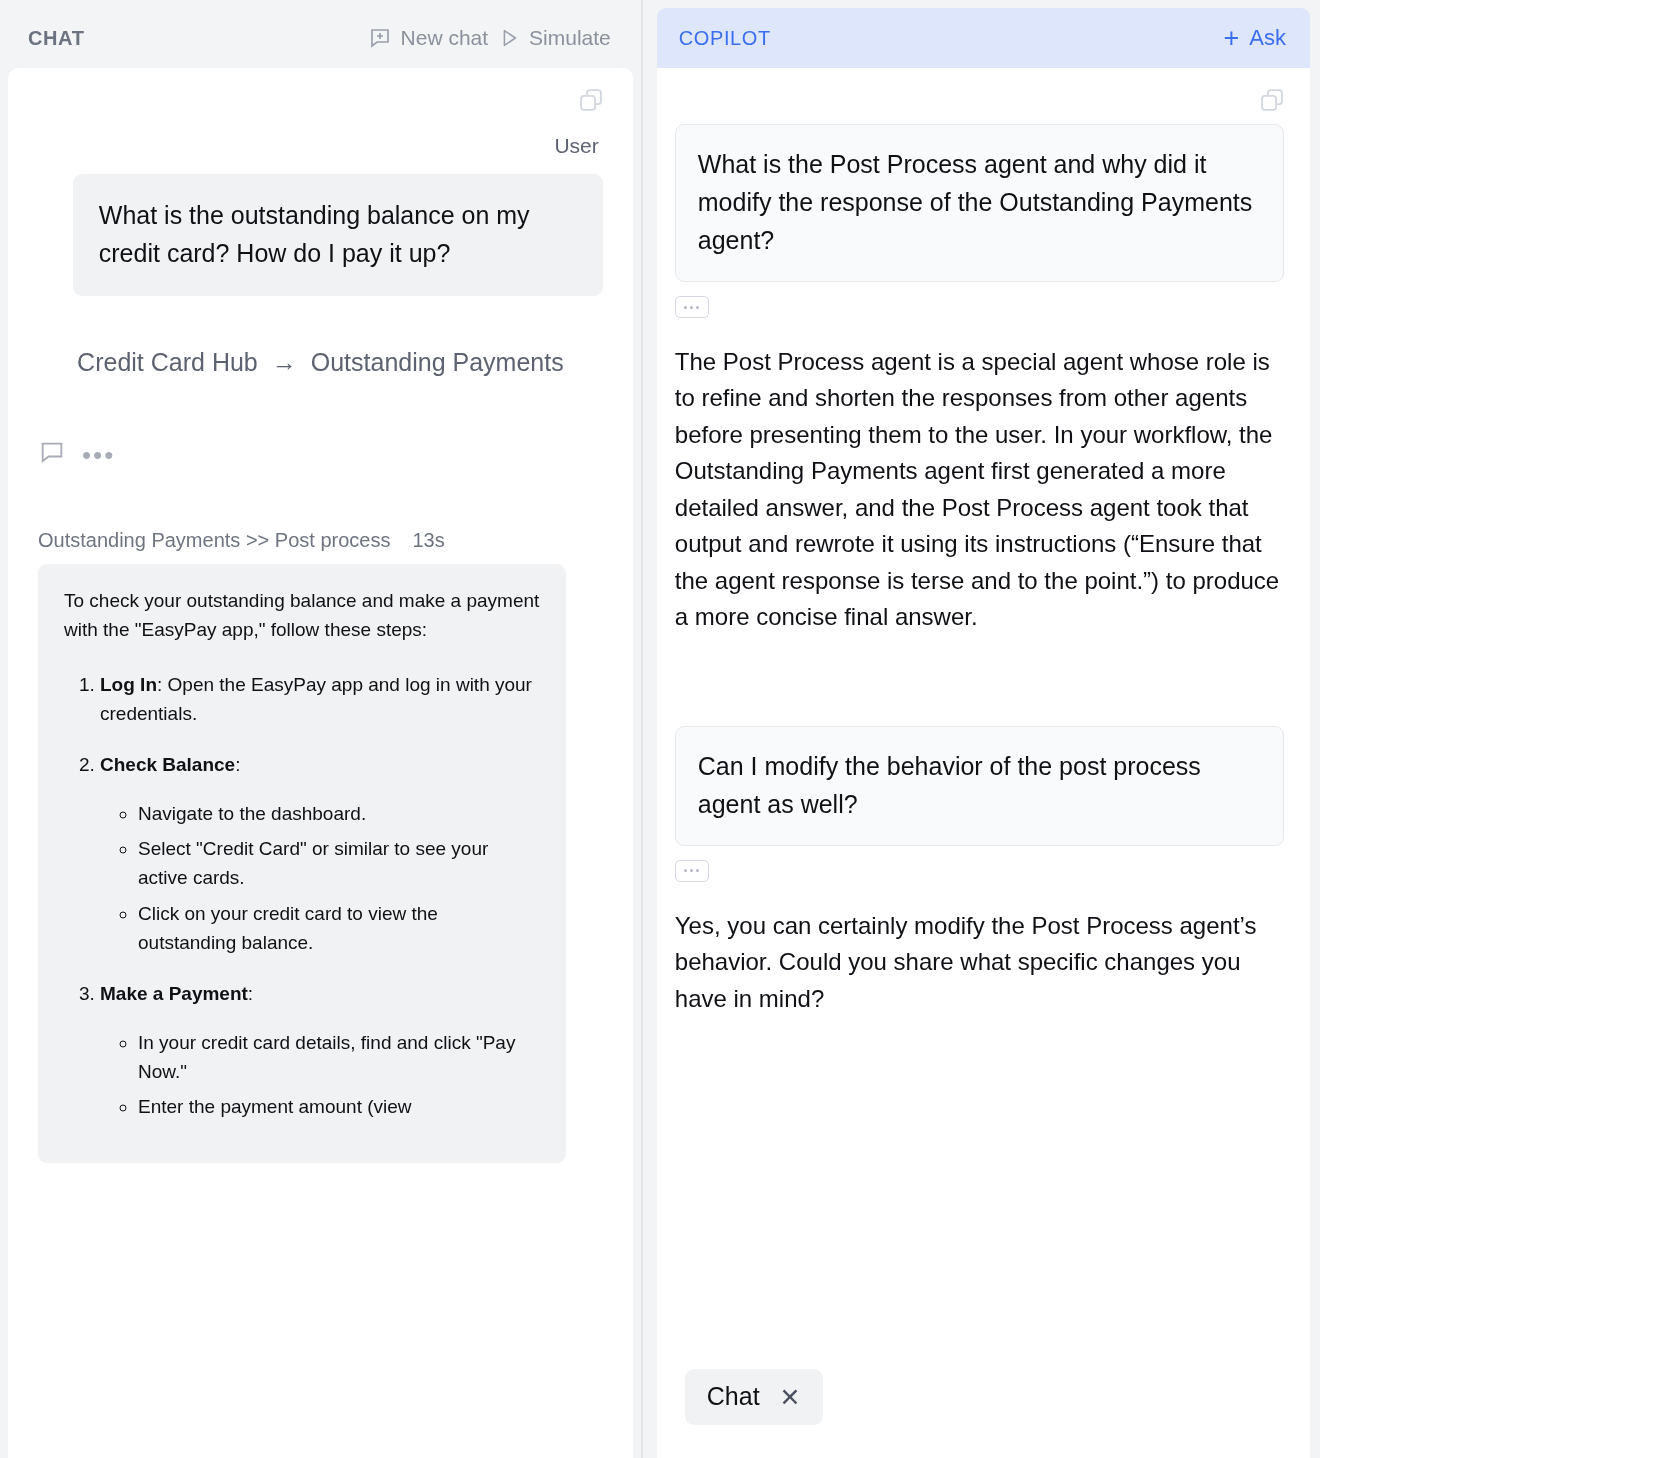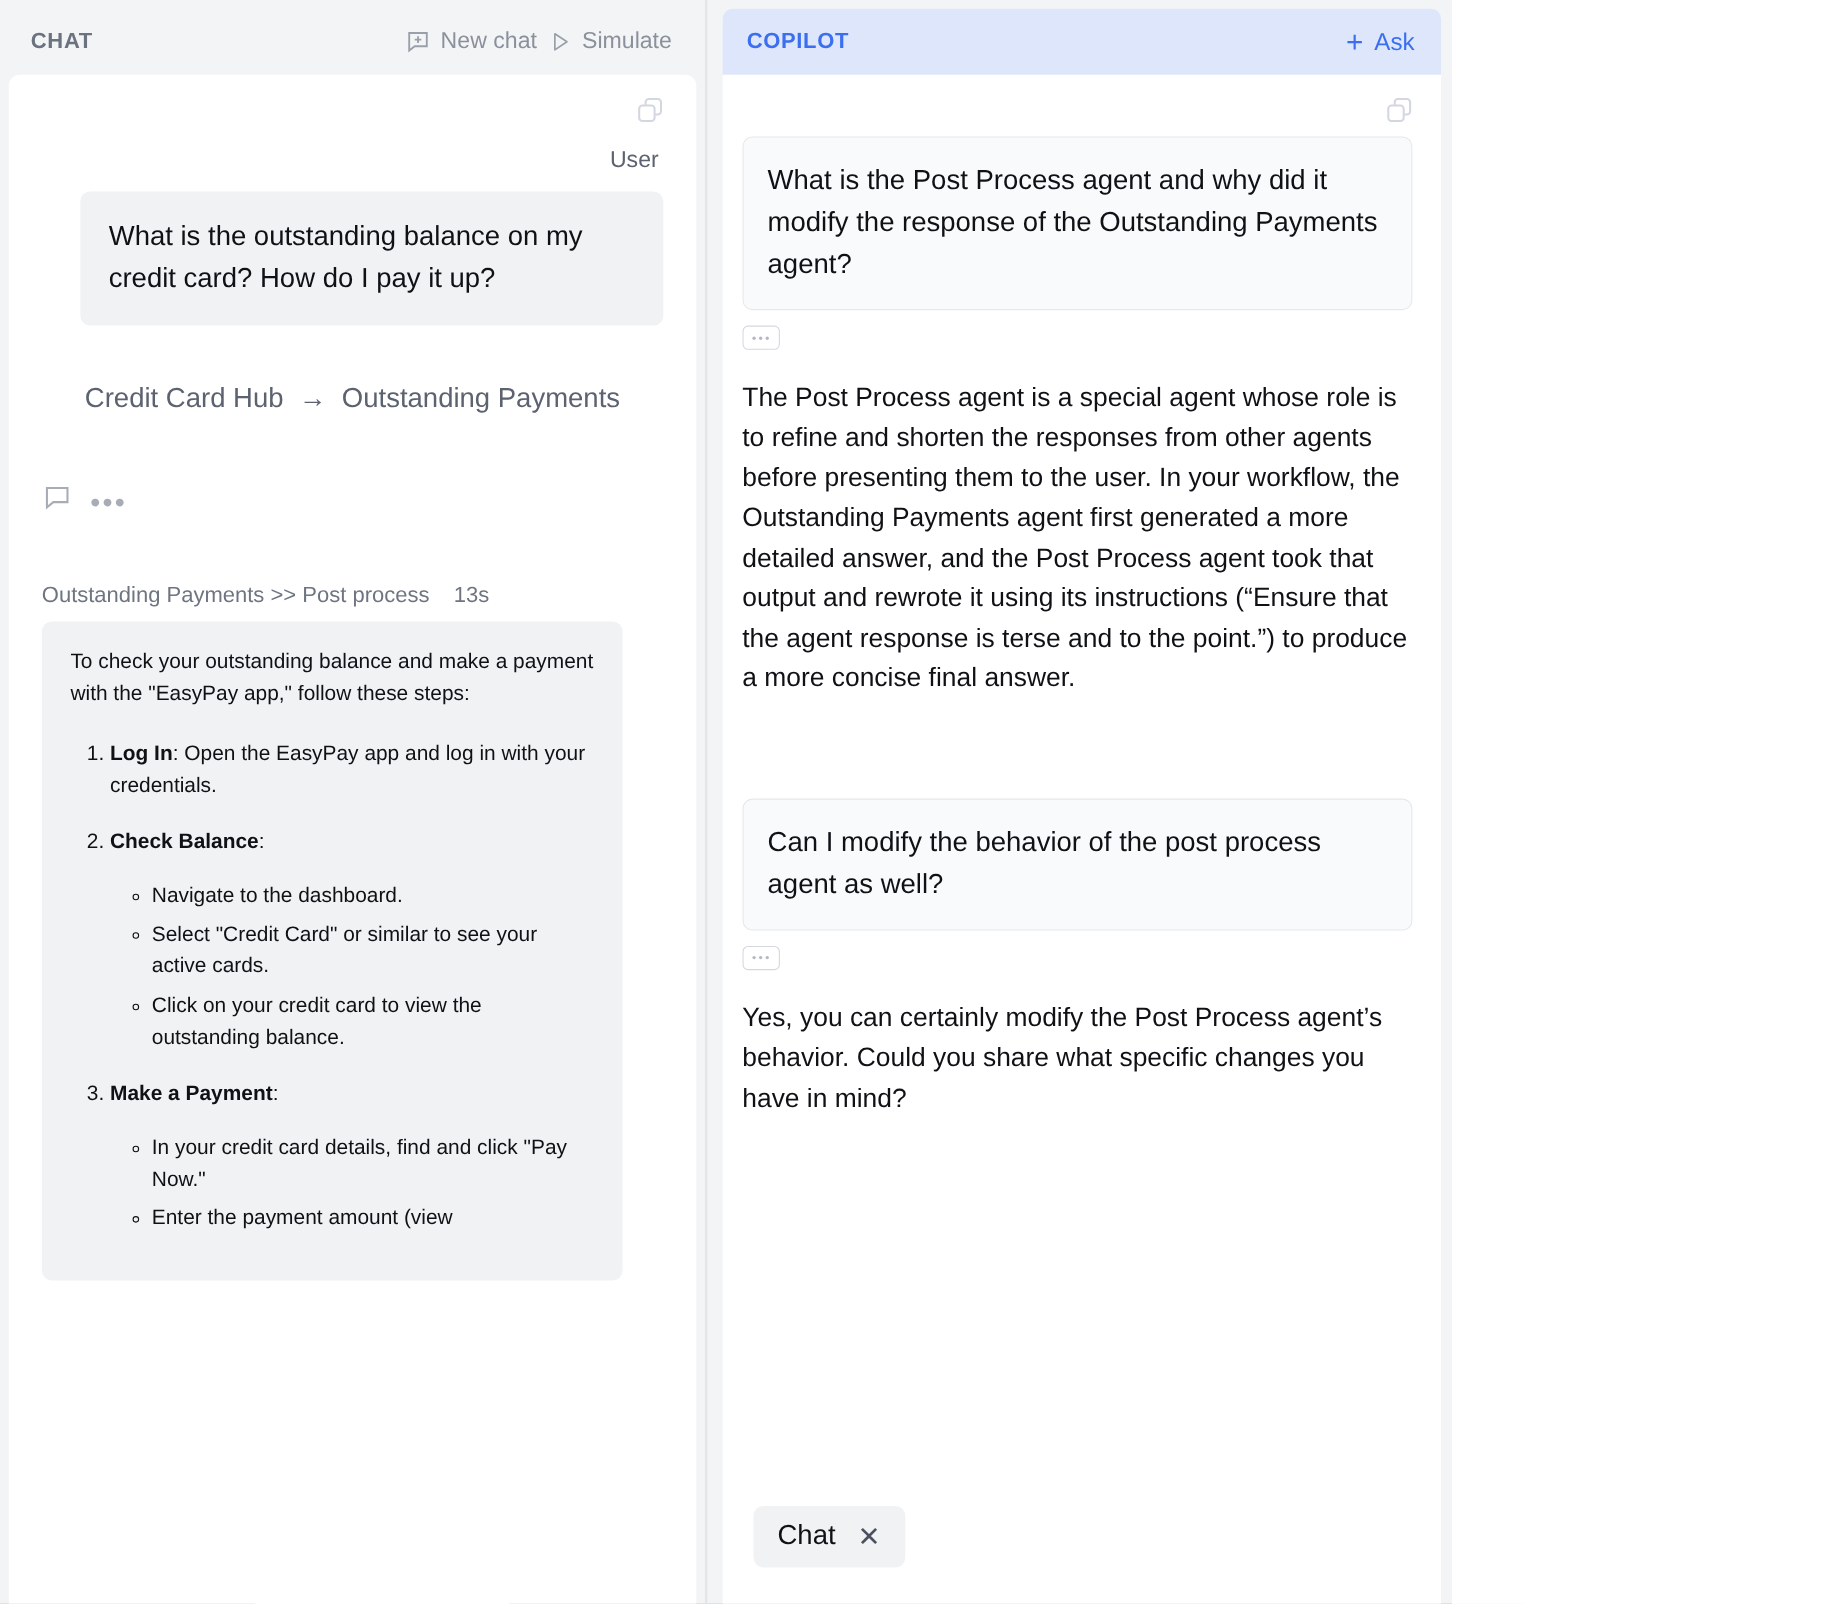--- a/index.html
+++ b/index.html
@@ -5,21 +5,21 @@
   * { box-sizing: border-box; margin: 0; padding: 0; }
   html, body {
     width: 1662px; height: 1458px;
     background: #ffffff;
     font-family: "Liberation Sans", sans-serif;
     overflow: hidden;
   }
   .app {
     display: flex;
     width: 1320px; height: 1458px;
-    background: #84cc16;
+    background: #1d4ed8;
     gap: 0;
   }
 
   
   .chat-panel {
     width: 808px;
     height: 1458px;
     display: flex;
     flex-direction: column;
     background: #f3f4f6;
@@ -153,21 +153,21 @@
     background: #dde6fb;
     border-radius: 9px 9px 0 0;
     display: flex;
     align-items: center;
     justify-content: space-between;
     padding: 0 24px 0 22px;
     flex: 0 0 auto;
   }
   .copilot-title {
     font-size: 20px;
-    font-weight: 700;
+    font-weight: 400;
     letter-spacing: 0.6px;
     color: #3b6ff0;
   }
   .ask-btn {
     display: flex;
     align-items: center;
     gap: 10px;
     color: #3b6ff0;
     font-size: 22px;
     cursor: pointer;

